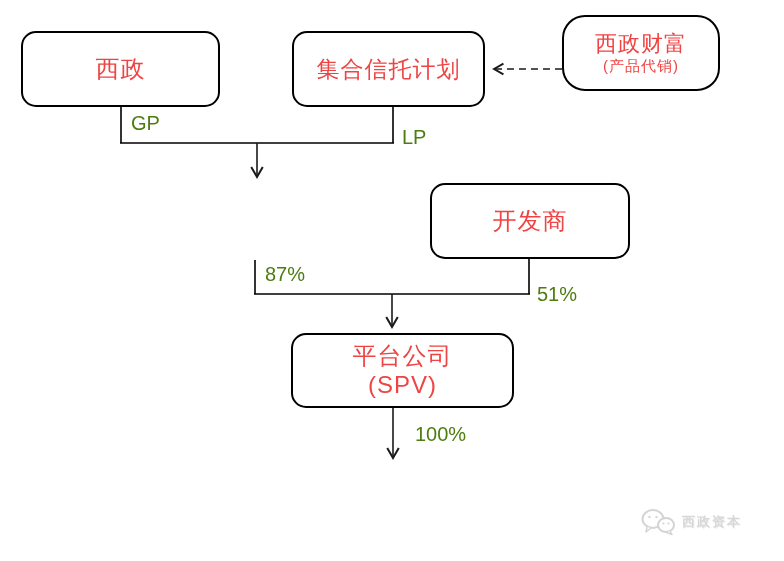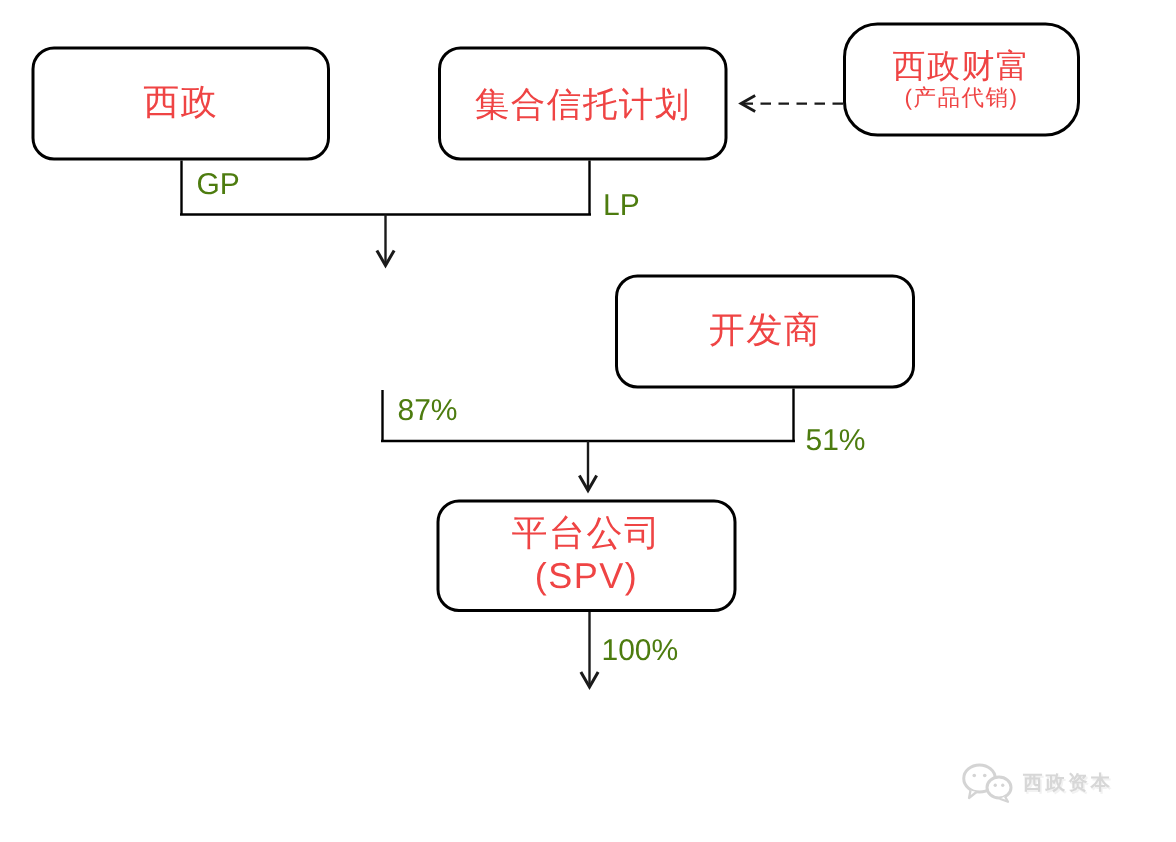--- a/index.html
+++ b/index.html
@@ -31,34 +31,34 @@
     color: #ef4444;
     font-size: 24px;
     line-height: 1.22;
     letter-spacing: 1px;
   }
   .node .sub { font-size: 15px; }
   #node-xizheng        { left: 21px;  top: 31px;  width: 199px; height: 76px; }
   #node-trust          { left: 292px; top: 31px;  width: 193px; height: 76px; font-size: 23px; }
   #node-wealth         { left: 562px; top: 15px;  width: 158px; height: 76px; font-size: 22px; line-height: 1.18; border-radius: 23px; }
   #node-fund           { left: 156px; top: 183px; width: 198px; height: 77px; line-height: 1.2; }
-  #node-developer      { left: 410px; top: 183px; width: 200px; height: 76px; }
-  #node-platform       { left: 291px; top: 333px; width: 200px; height: 75px; line-height: 1.2; }
+  #node-developer      { left: 430px; top: 183px; width: 200px; height: 76px; }
+  #node-platform       { left: 291px; top: 333px; width: 223px; height: 75px; line-height: 1.2; }
   #node-project        { left: 291px; top: 464px; width: 200px; height: 77px; }
   .edge-label {
     position: absolute;
     color: #4d7c0f;
     font-size: 20px;
     white-space: nowrap;
   }
   #label-gp   { left: 131px; top: 112px; }
   #label-lp   { left: 402px; top: 126px; }
   #label-49   { left: 265px; top: 263px; }
   #label-51   { left: 537px; top: 263px; margin-top: 20px; }
-  #label-100  { left: 401px; top: 423px; text-align: center; }
+  #label-100  { left: 415px; top: 423px; text-align: center; }
   .watermark {
     position: absolute;
     left: 640px; top: 508px;
     display: flex;
     align-items: center;
     gap: 6px;
   }
   .watermark-text {
     color: #d7d7d7;
     font-size: 13px;

